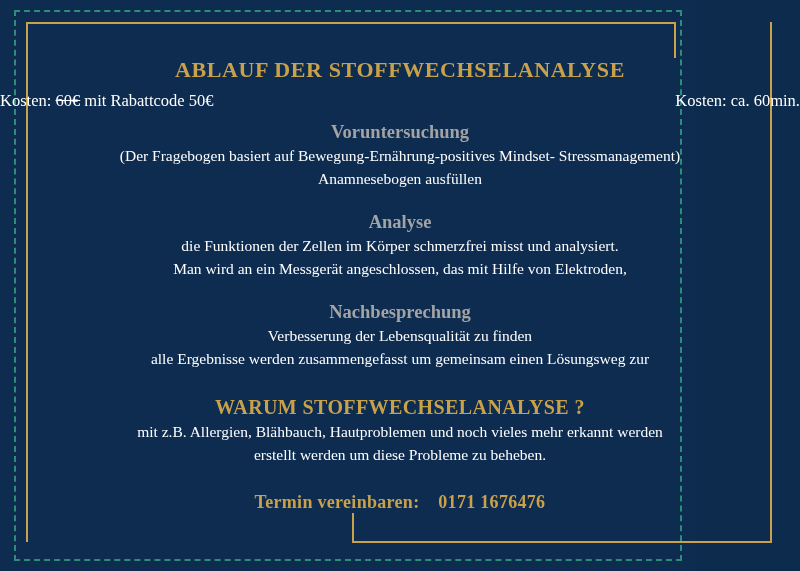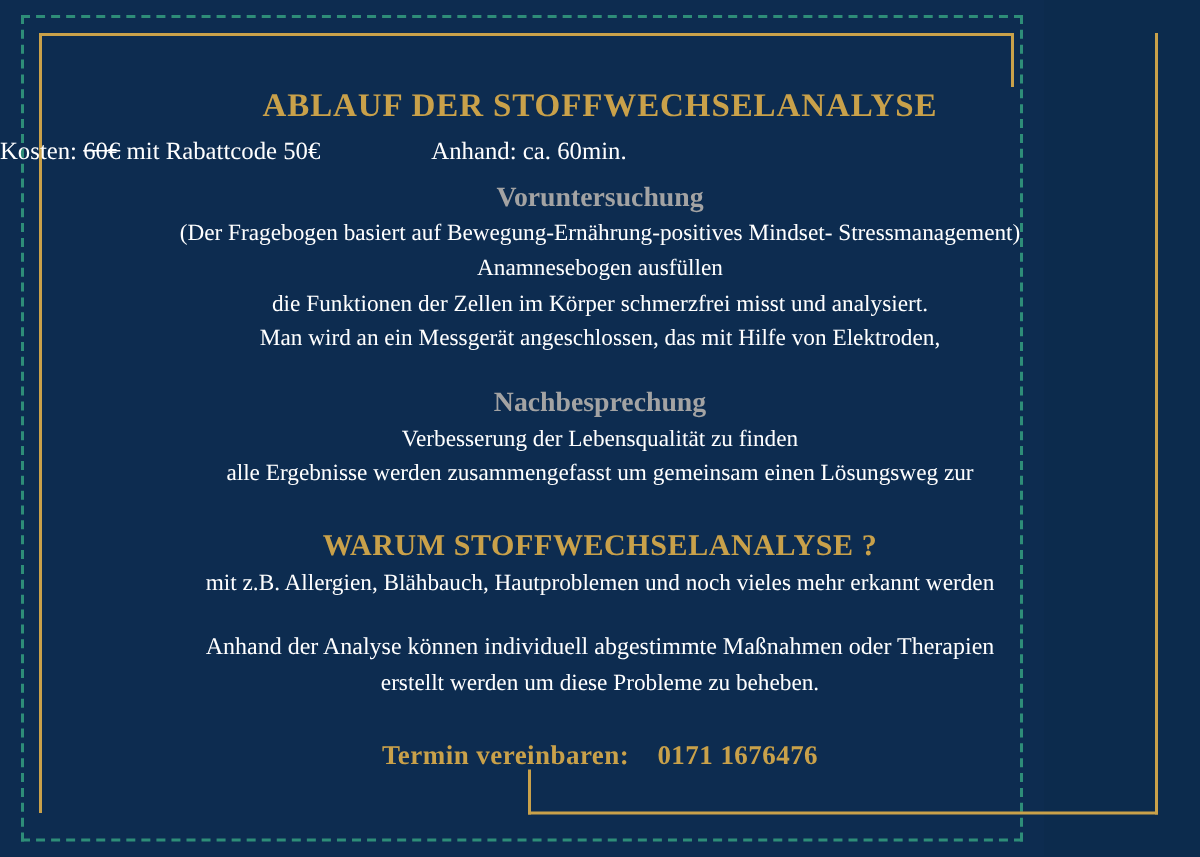--- a/index.html
+++ b/index.html
@@ -88,21 +88,21 @@
     font-size: 22px;
     font-weight: bold;
     letter-spacing: 0.6px;
     margin-top: 57px;
   }
   .price-row {
     margin-top: 8px;
     font-size: 16.5px;
     color: #ffffff;
     display: flex;
-    justify-content: flex-start;
+    justify-content: space-between;
     gap: 74px;
   }
   .price-row .strike {
     text-decoration: line-through;
   }
   .section-head {
     color: #a3a3a3;
     font-size: 18.5px;
     font-weight: bold;
     margin-top: 11px;
@@ -149,39 +149,39 @@
   <div class="content">
 
     <div class="title-main">ABLAUF DER STOFFWECHSELANALYSE</div>
 
     <div class="price-row">
       <div>
         <span>Kosten:</span>
         <span class="strike">60€</span>
         <span>mit Rabattcode 50€</span>
       </div>
-      <div>Anhand: ca. 60min.</div>
+      <div>Kosten: ca. 60min.</div>
     </div>
 
     <div class="section-head">Voruntersuchung</div>
     <div class="body-line">(Der Fragebogen basiert auf Bewegung-Ernährung-positives Mindset- Stressmanagement)</div>
     <div class="body-line">Anamnesebogen ausfüllen</div>
 
+    <div class="section-head sp2">Analyse</div>
     <div class="body-line">die Funktionen der Zellen im Körper schmerzfrei misst und analysiert.</div>
     <div class="body-line">Man wird an ein Messgerät angeschlossen, das mit Hilfe von Elektroden,</div>
 
     <div class="section-head sp2">Nachbesprechung</div>
     <div class="body-line">Verbesserung der Lebensqualität zu finden</div>
     <div class="body-line">alle Ergebnisse werden zusammengefasst um gemeinsam einen Lösungsweg zur</div>
 
     <div class="title-sub">WARUM STOFFWECHSELANALYSE ?</div>
 
     <div class="body-line">mit z.B. Allergien, Blähbauch, Hautproblemen und noch vieles mehr erkannt werden</div>
 
-    <div class="para second">Anhand der Analyse können individuell abgestimmte Maßnahmen oder Therapien</div>
     <div class="body-line">erstellt werden um diese Probleme zu beheben.</div>
 
     <div class="contact">
       <span>Termin vereinbaren:</span>
       <span class="number">0171 1676476</span>
     </div>
 
   </div>
 </div>
 

